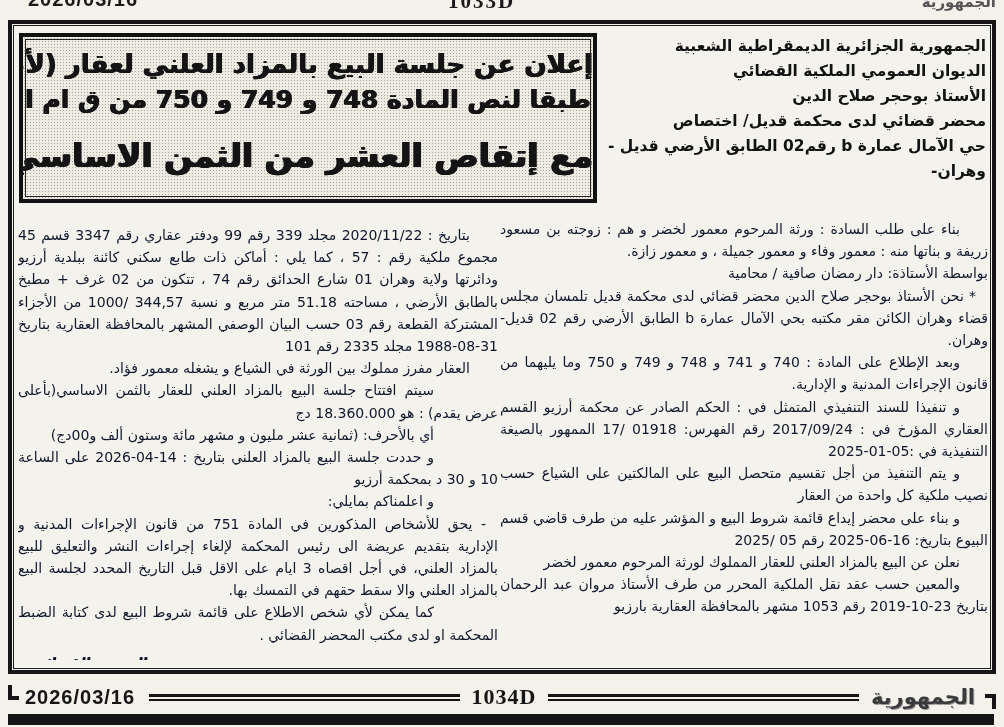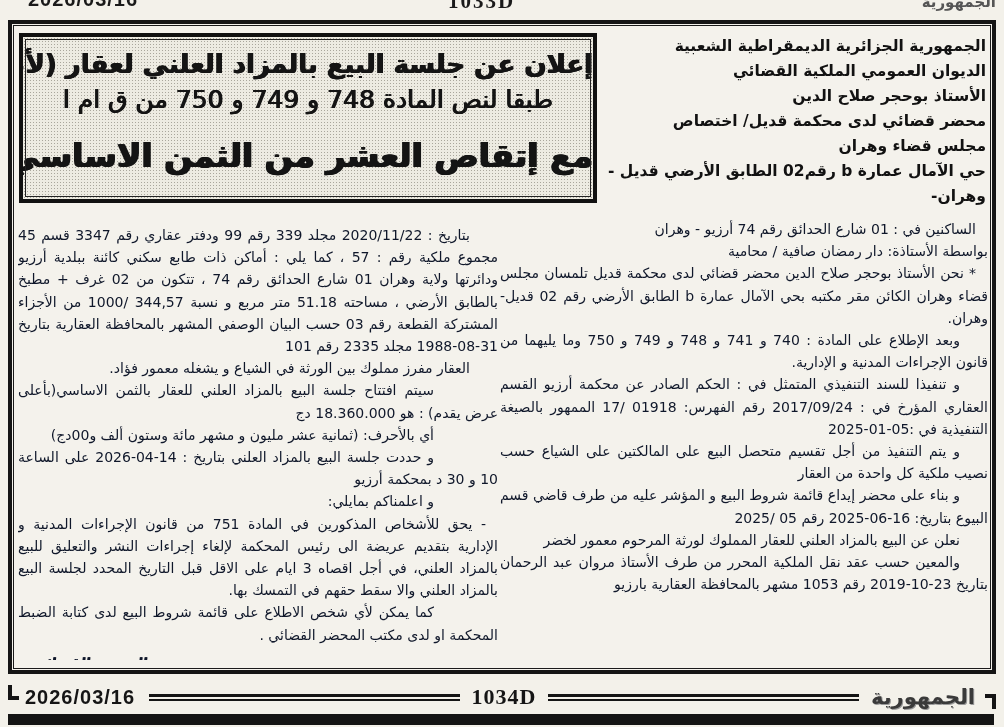--- a/index.html
+++ b/index.html
@@ -24,21 +24,21 @@
     position:absolute;top:9px;left:7px;width:578px;height:170px;box-sizing:border-box;
     border:4px solid #111;direction:rtl;text-align:center;
     background-color:#edebe2;
     background-image:radial-gradient(circle,#a9a69c 0.7px,transparent 0.9px);
     background-size:3px 3px;
     overflow:hidden;
   }
   .title-box::after{content:"";position:absolute;inset:2px;border:1px solid #222;pointer-events:none;}
   .t1{margin-top:12px;font-size:26px;font-weight:bold;white-space:nowrap;
       text-shadow:0.6px 0 0 currentColor,-0.6px 0 0 currentColor;}
-  .t2{margin-top:6px;font-size:25px;font-weight:normal;white-space:nowrap;
+  .t2{margin-top:6px;font-size:25px;font-weight:bold;white-space:nowrap;
       text-shadow:0.6px 0 0 currentColor,-0.6px 0 0 currentColor;}
   .t3{margin-top:22px;font-size:33px;font-weight:bold;white-space:nowrap;
       text-shadow:0.9px 0 0 currentColor,-0.9px 0 0 currentColor;}
   
   .office-header{
     position:absolute;top:10px;right:6px;width:392px;direction:rtl;
     font-size:15.5px;font-weight:bold;line-height:25px;color:#121212;
   }
   .oh-c{text-align:right;}
   .oh-r{text-align:right;}
@@ -88,27 +88,26 @@
     <div class="t1">إعلان عن جلسة البيع بالمزاد العلني لعقار (لأعلى عرض)</div>
     <div class="t2">طبقا لنص المادة 748 و 749 و 750 من ق ام ا</div>
     <div class="t3">مع إتقاص العشر من الثمن الاساسي</div>
   </div>
 
   <div class="office-header">
     <div class="oh-c">الجمهورية الجزائرية الديمقراطية الشعبية</div>
     <div class="oh-c">الديوان العمومي الملكية القضائي</div>
     <div class="oh-c">الأستاذ بوحجر صلاح الدين</div>
     <div class="oh-r">محضر قضائي لدى محكمة قديل/ اختصاص</div>
-    <div class="oh-c">مجلس قضاء وهران</div>
     <div class="oh-r">حي الآمال عمارة b رقم02 الطابق الأرضي قديل -</div>
     <div class="oh-r">وهران-</div>
   </div>
 
   <div class="col right-col">
-    <p class="para indent-sm">الساكنين في : 01 شارع الحدائق رقم 74 أرزيو - وهران</p>
+    <p class="para indent">بناء على طلب السادة : ورثة المرحوم معمور لخضر و هم : زوجته بن مسعود زريفة و بناتها منه : معمور وفاء و معمور جميلة ، و معمور زازة.</p>
     <p class="para">بواسطة الأستاذة: دار رمضان صافية / محامية</p>
     <p class="para indent-sm">* نحن الأستاذ بوحجر صلاح الدين محضر قضائي لدى محكمة قديل تلمسان مجلس قضاء وهران الكائن مقر مكتبه بحي الآمال عمارة b الطابق الأرضي رقم 02 قديل-وهران.</p>
     <p class="para indent">وبعد الإطلاع على المادة : 740 و 741 و 748 و 749 و 750 وما يليهما من قانون الإجراءات المدنية و الإدارية.</p>
     <p class="para indent">و تنفيذا للسند التنفيذي المتمثل في : الحكم الصادر عن محكمة أرزيو القسم العقاري المؤرخ في : 2017/09/24 رقم الفهرس: 01918 /17 الممهور بالصيغة التنفيذية في :05-01-2025</p>
     <p class="para indent">و يتم التنفيذ من أجل تقسيم متحصل البيع على المالكتين على الشياع حسب نصيب ملكية كل واحدة من العقار</p>
     <p class="para indent">و بناء على محضر إيداع قائمة شروط البيع و المؤشر عليه من طرف قاضي قسم البيوع بتاريخ: 16-06-2025 رقم 05 /2025</p>
     <p class="para indent">نعلن عن البيع بالمزاد العلني للعقار المملوك لورثة المرحوم معمور لخضر</p>
     <p class="para indent">والمعين حسب عقد نقل الملكية المحرر من طرف الأستاذ مروان عبد الرحمان بتاريخ 23-10-2019 رقم 1053 مشهر بالمحافظة العقارية بارزيو</p>
   </div>
 

